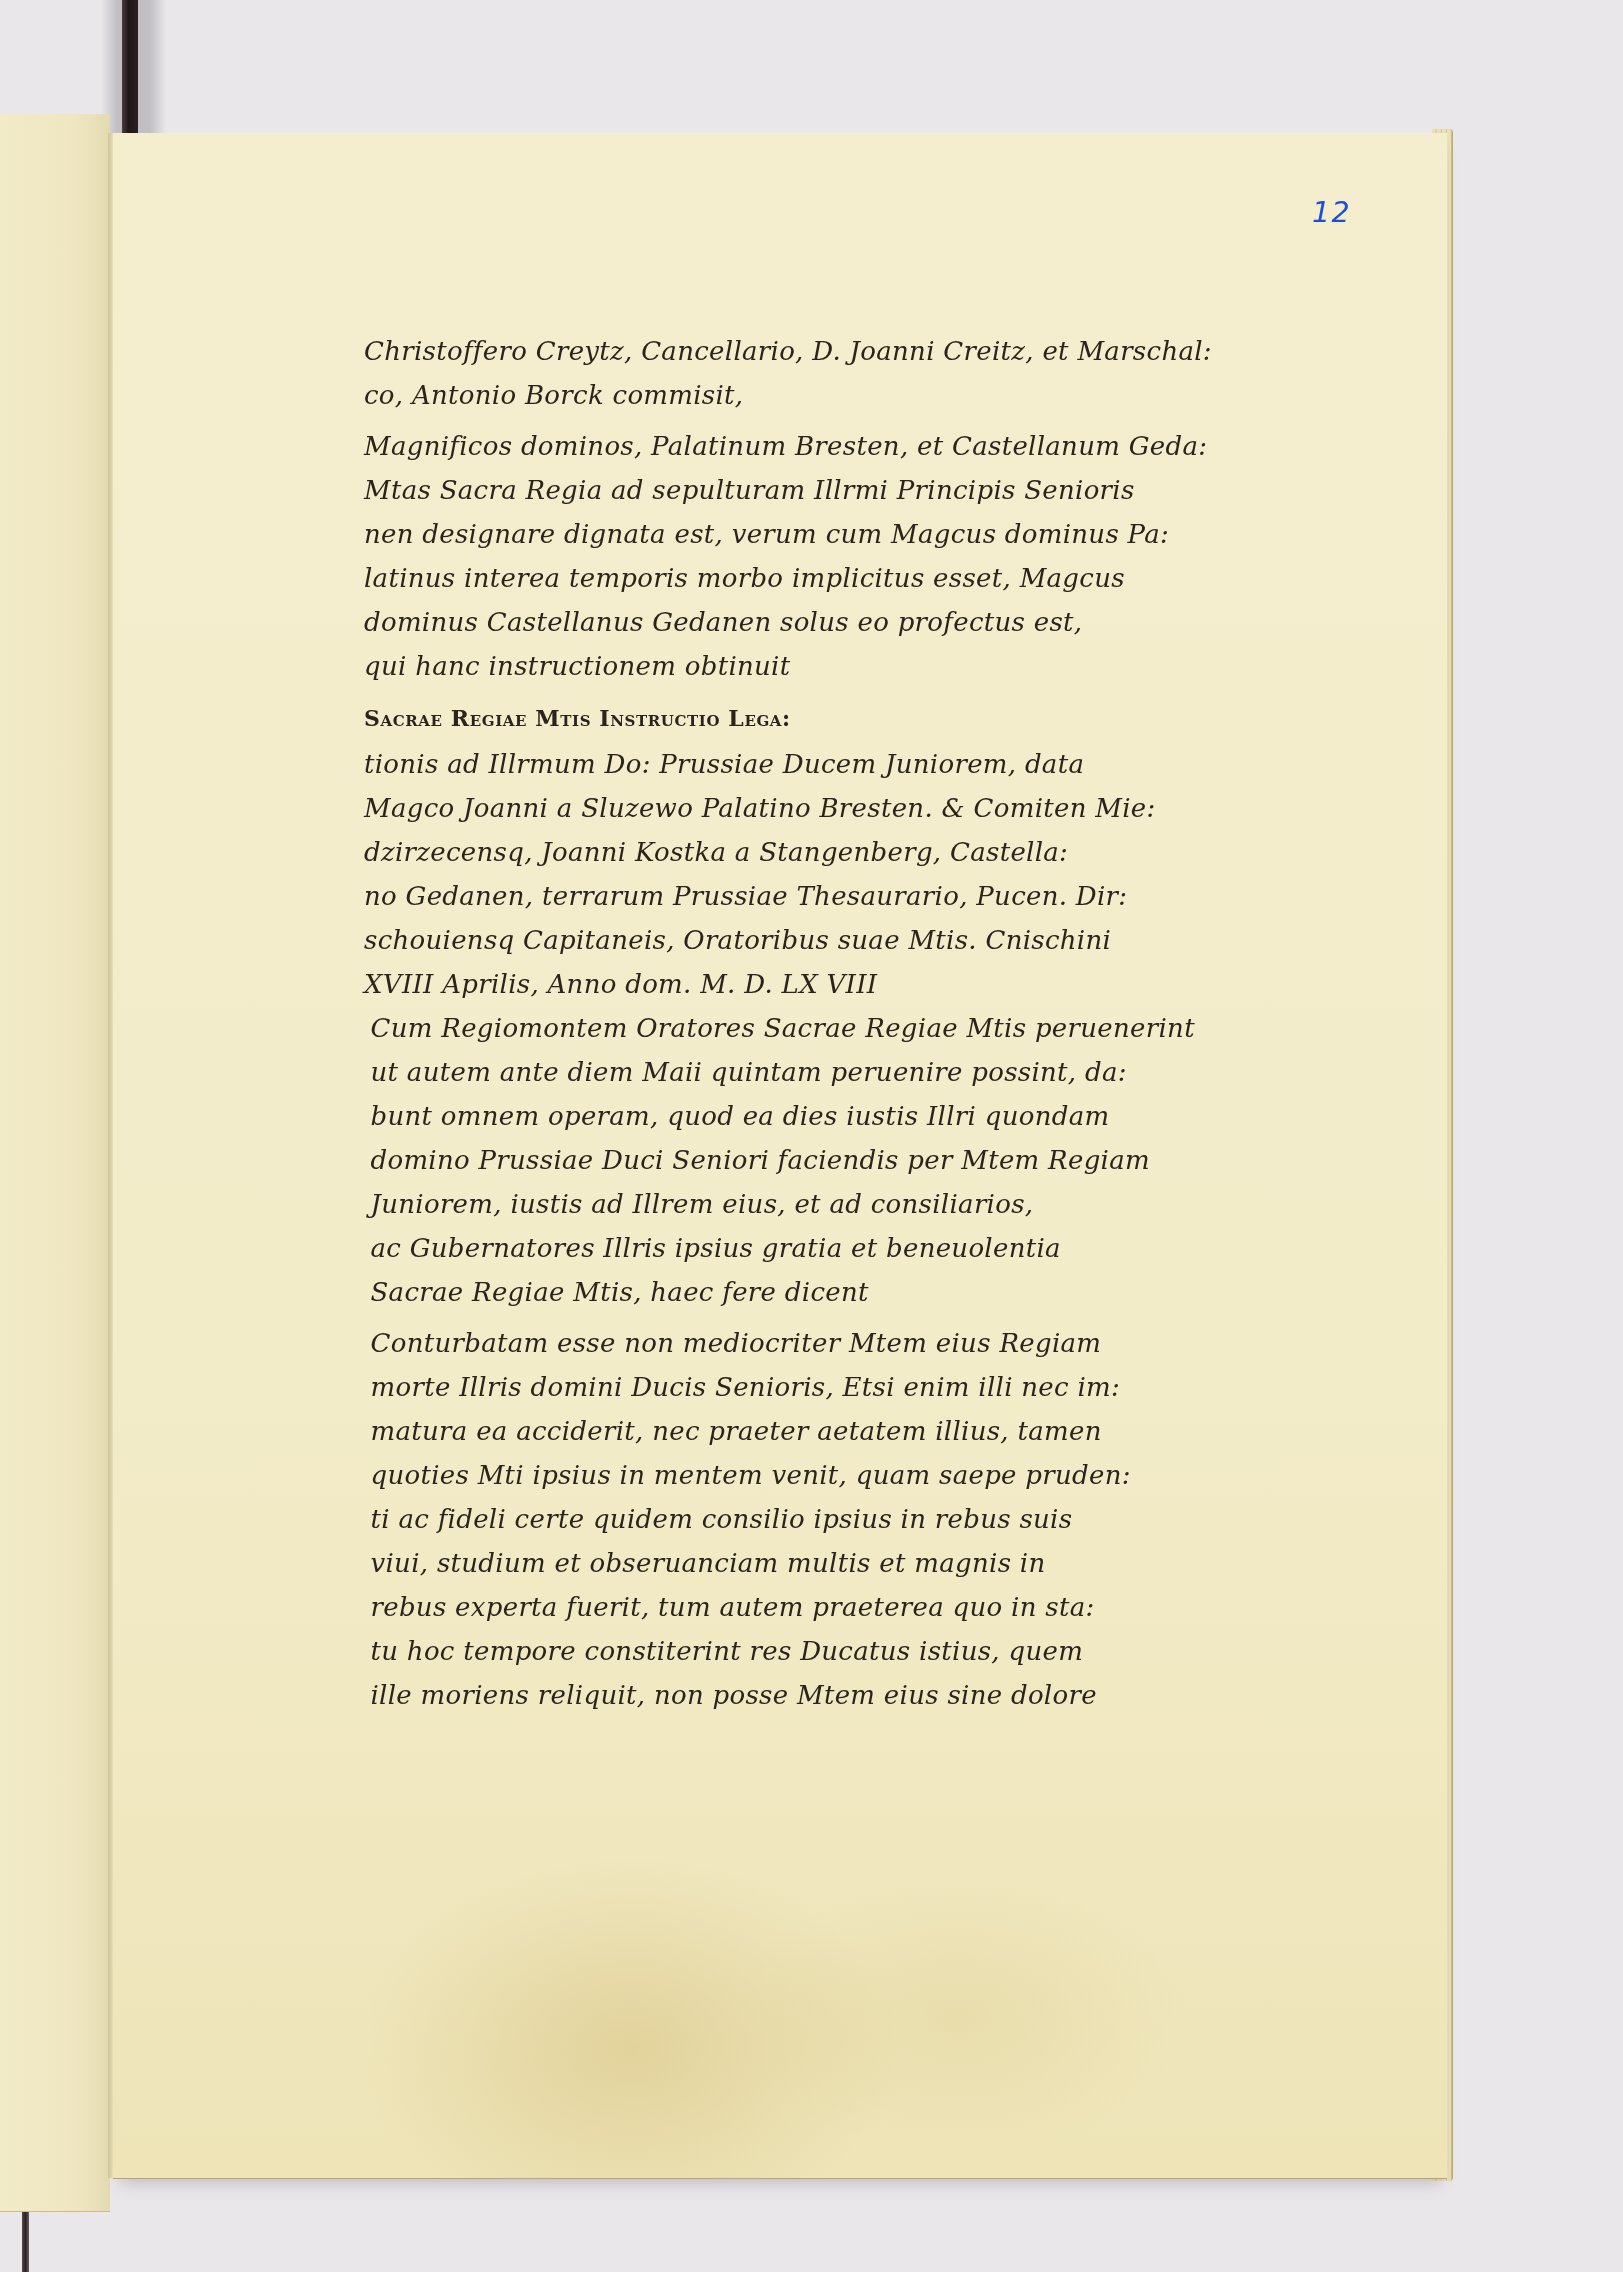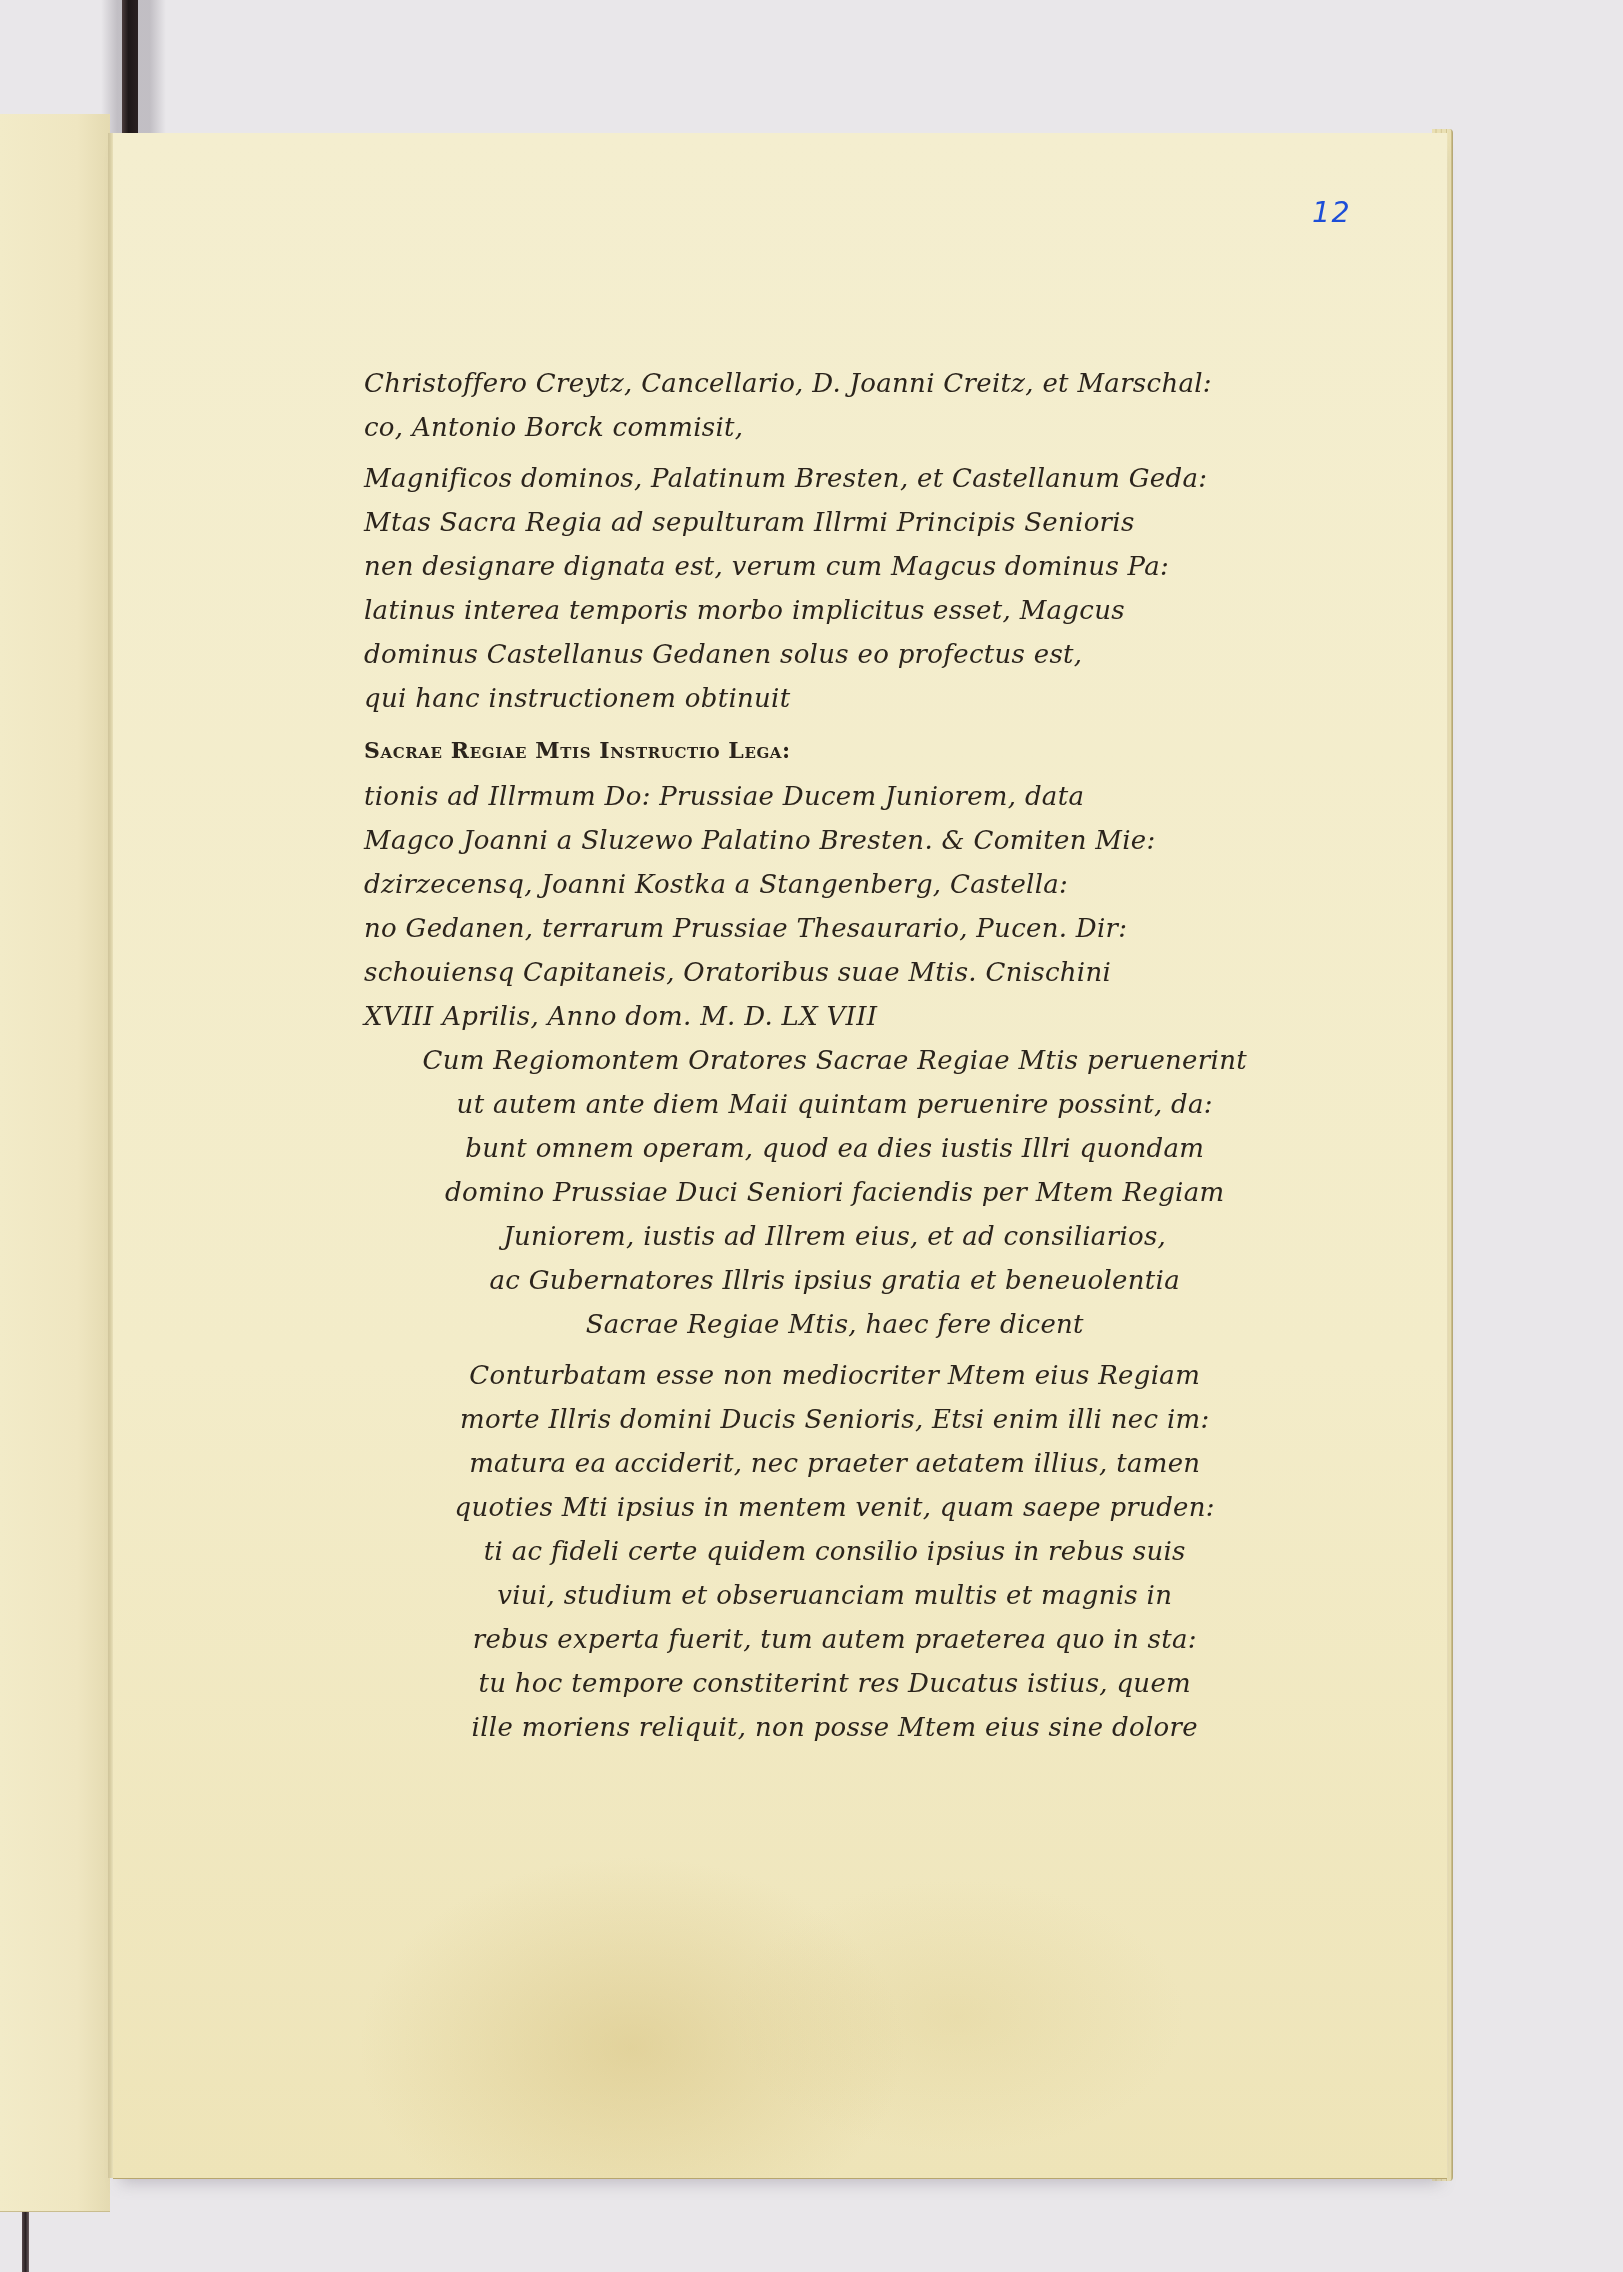--- a/index.html
+++ b/index.html
@@ -44,27 +44,27 @@
     border-right: 1.3px solid #b8aa76;
     border-radius: 0 3.9px 3.9px 0;
   }
   .page-number {
     position: absolute; left: 1312px; top: 195px; font-size: 28.6px; color: #1d4ed8;
     font-family: "DejaVu Sans", sans-serif; font-style: italic; letter-spacing: 1.3px;
   }
   .text-block {
     position: absolute; left: 364px; top: 338px; width: 935px;
     color: #2b241c;
-    font-family: "DejaVu Serif", serif; font-style: italic; margin-top: 32px;
+    font-family: "DejaVu Serif", serif; font-style: italic;
   }
   .line {
     font-size: 26px; line-height: 26px; height: 26px; margin-bottom: 18px; white-space: nowrap;
     letter-spacing: 0.3px;
   }
-  .line.indent { padding-left: 6.5px; text-align: center; }
+  .line.indent { padding-left: 6.5px; }
   .para-gap { height: 6.5px; }
   .heading-line {
     font-family: "DejaVu Serif", serif; font-style: normal; font-variant: small-caps;
     font-size: 22px; line-height: 31px; height: 31px; margin-bottom: 17px;
     font-weight: bold; letter-spacing: 0.6px; white-space: nowrap;
   }
 </style>
 </head>
 <body>
 

